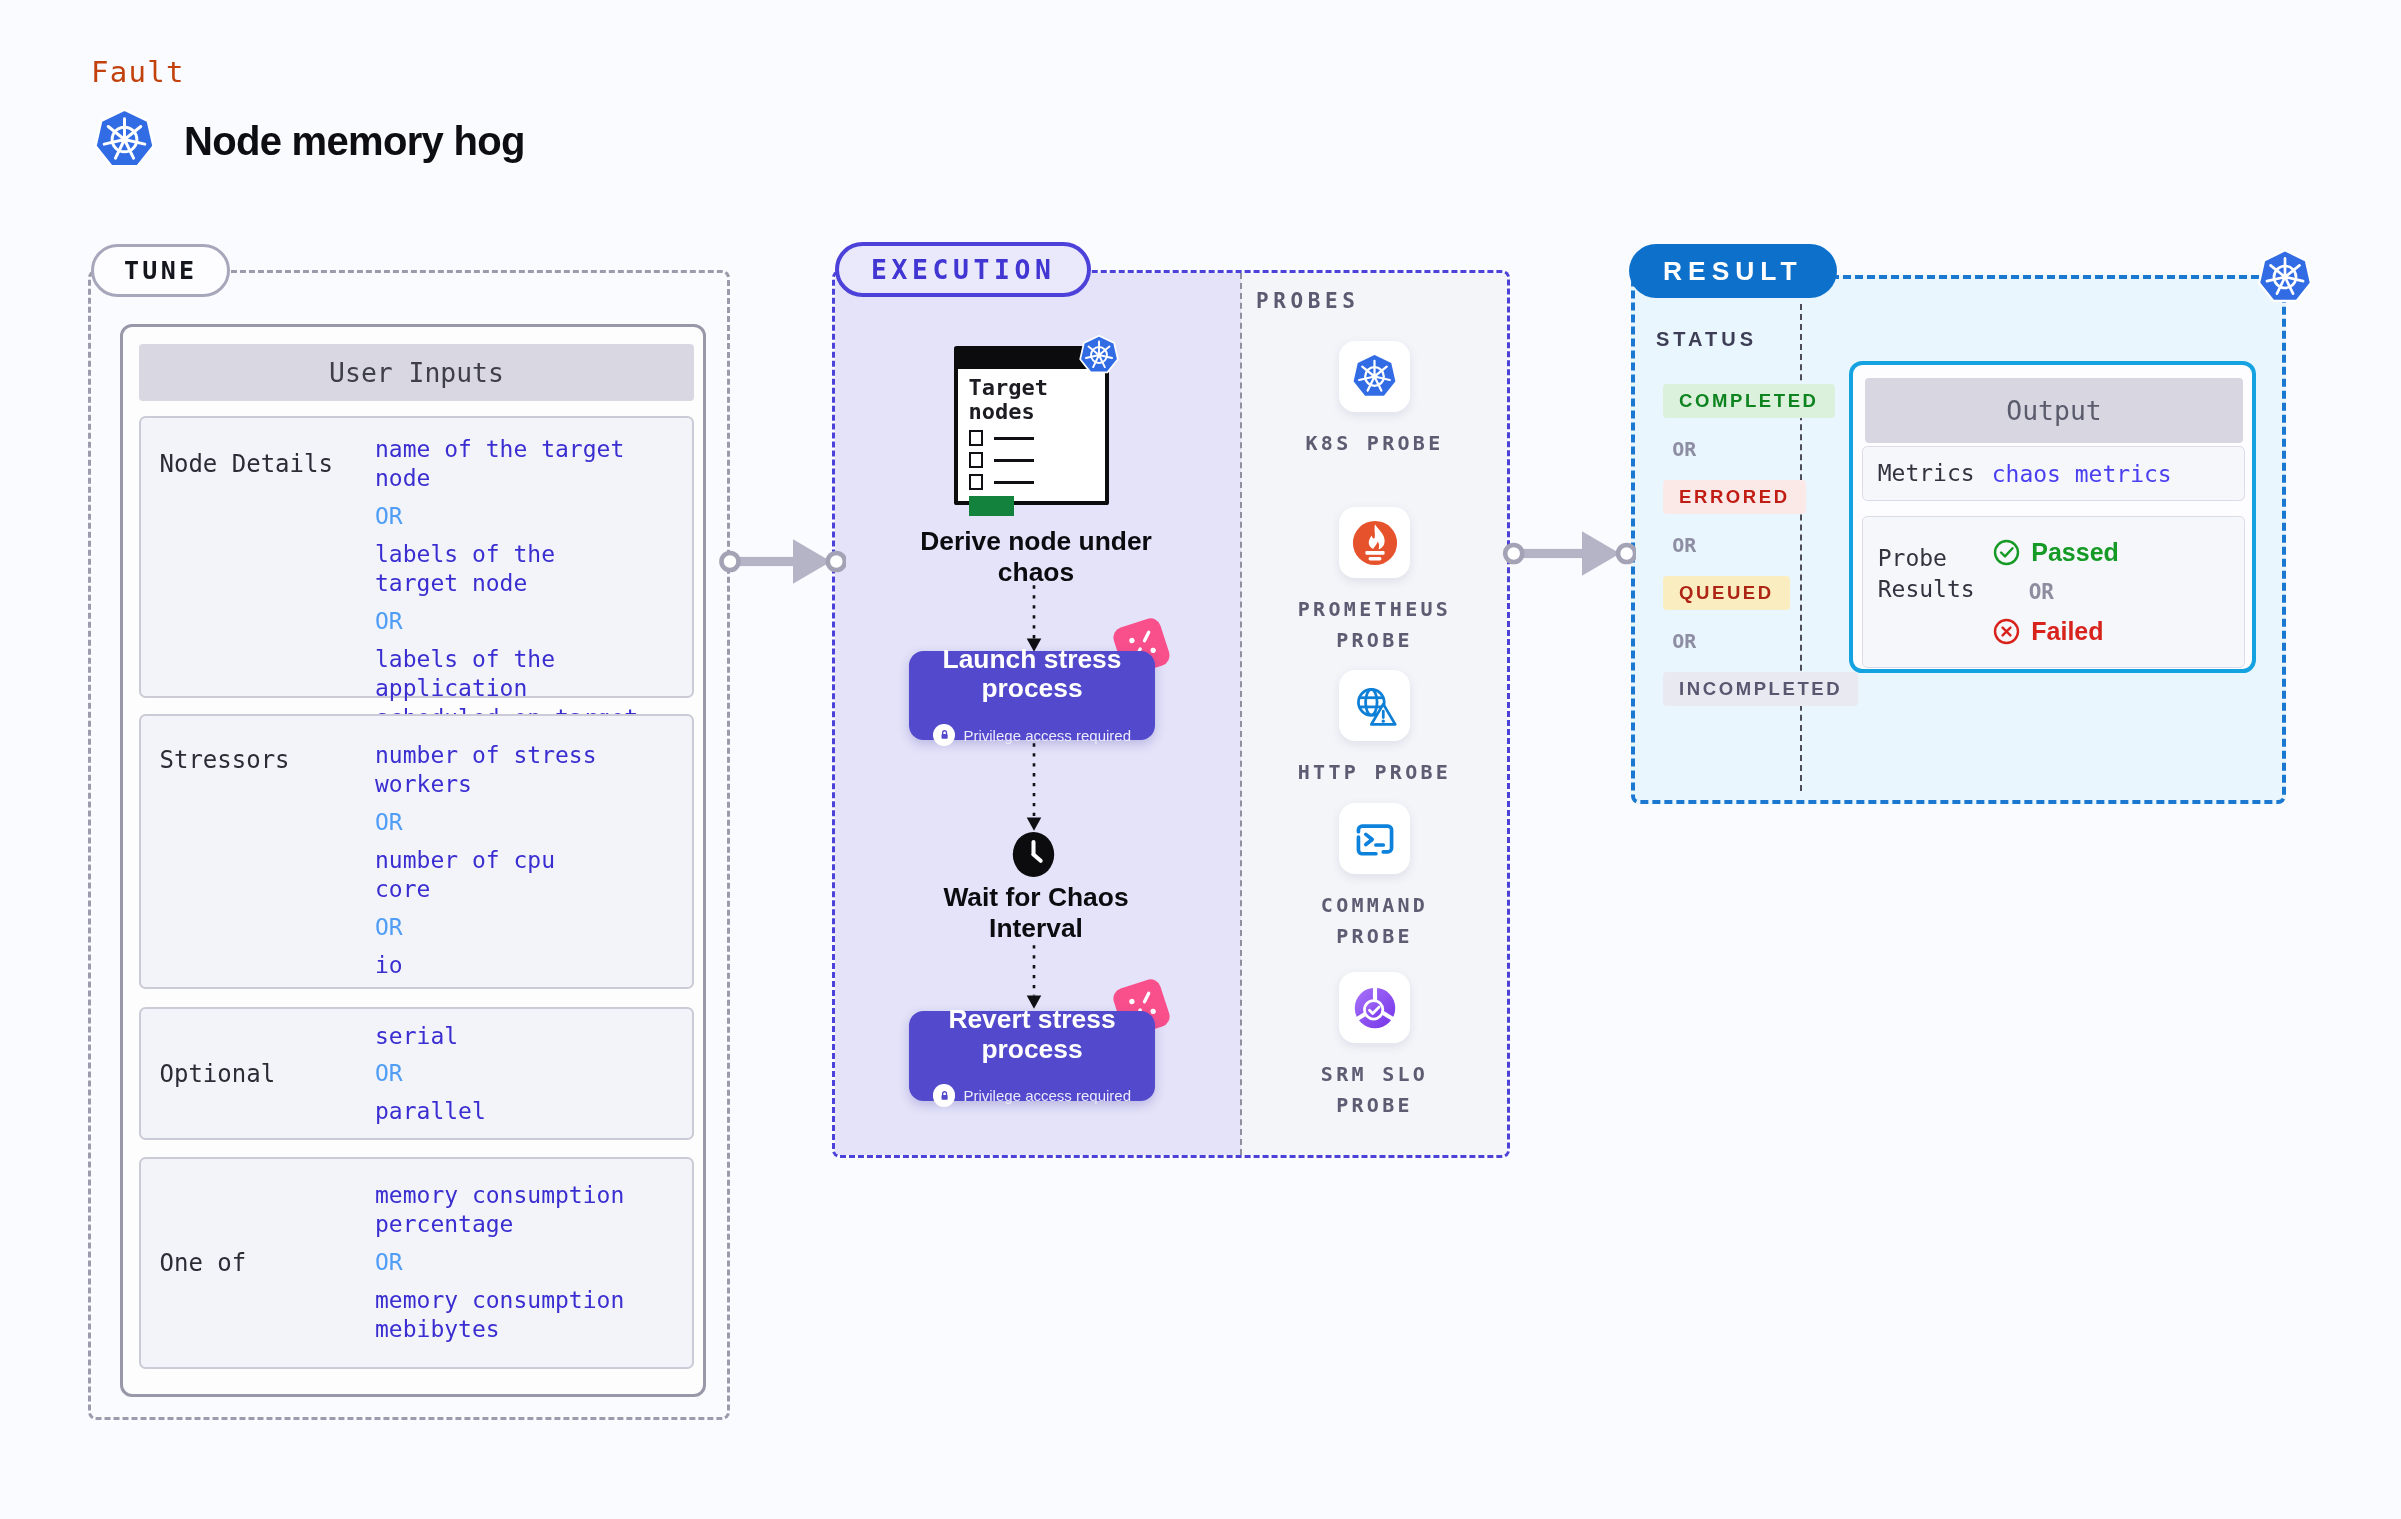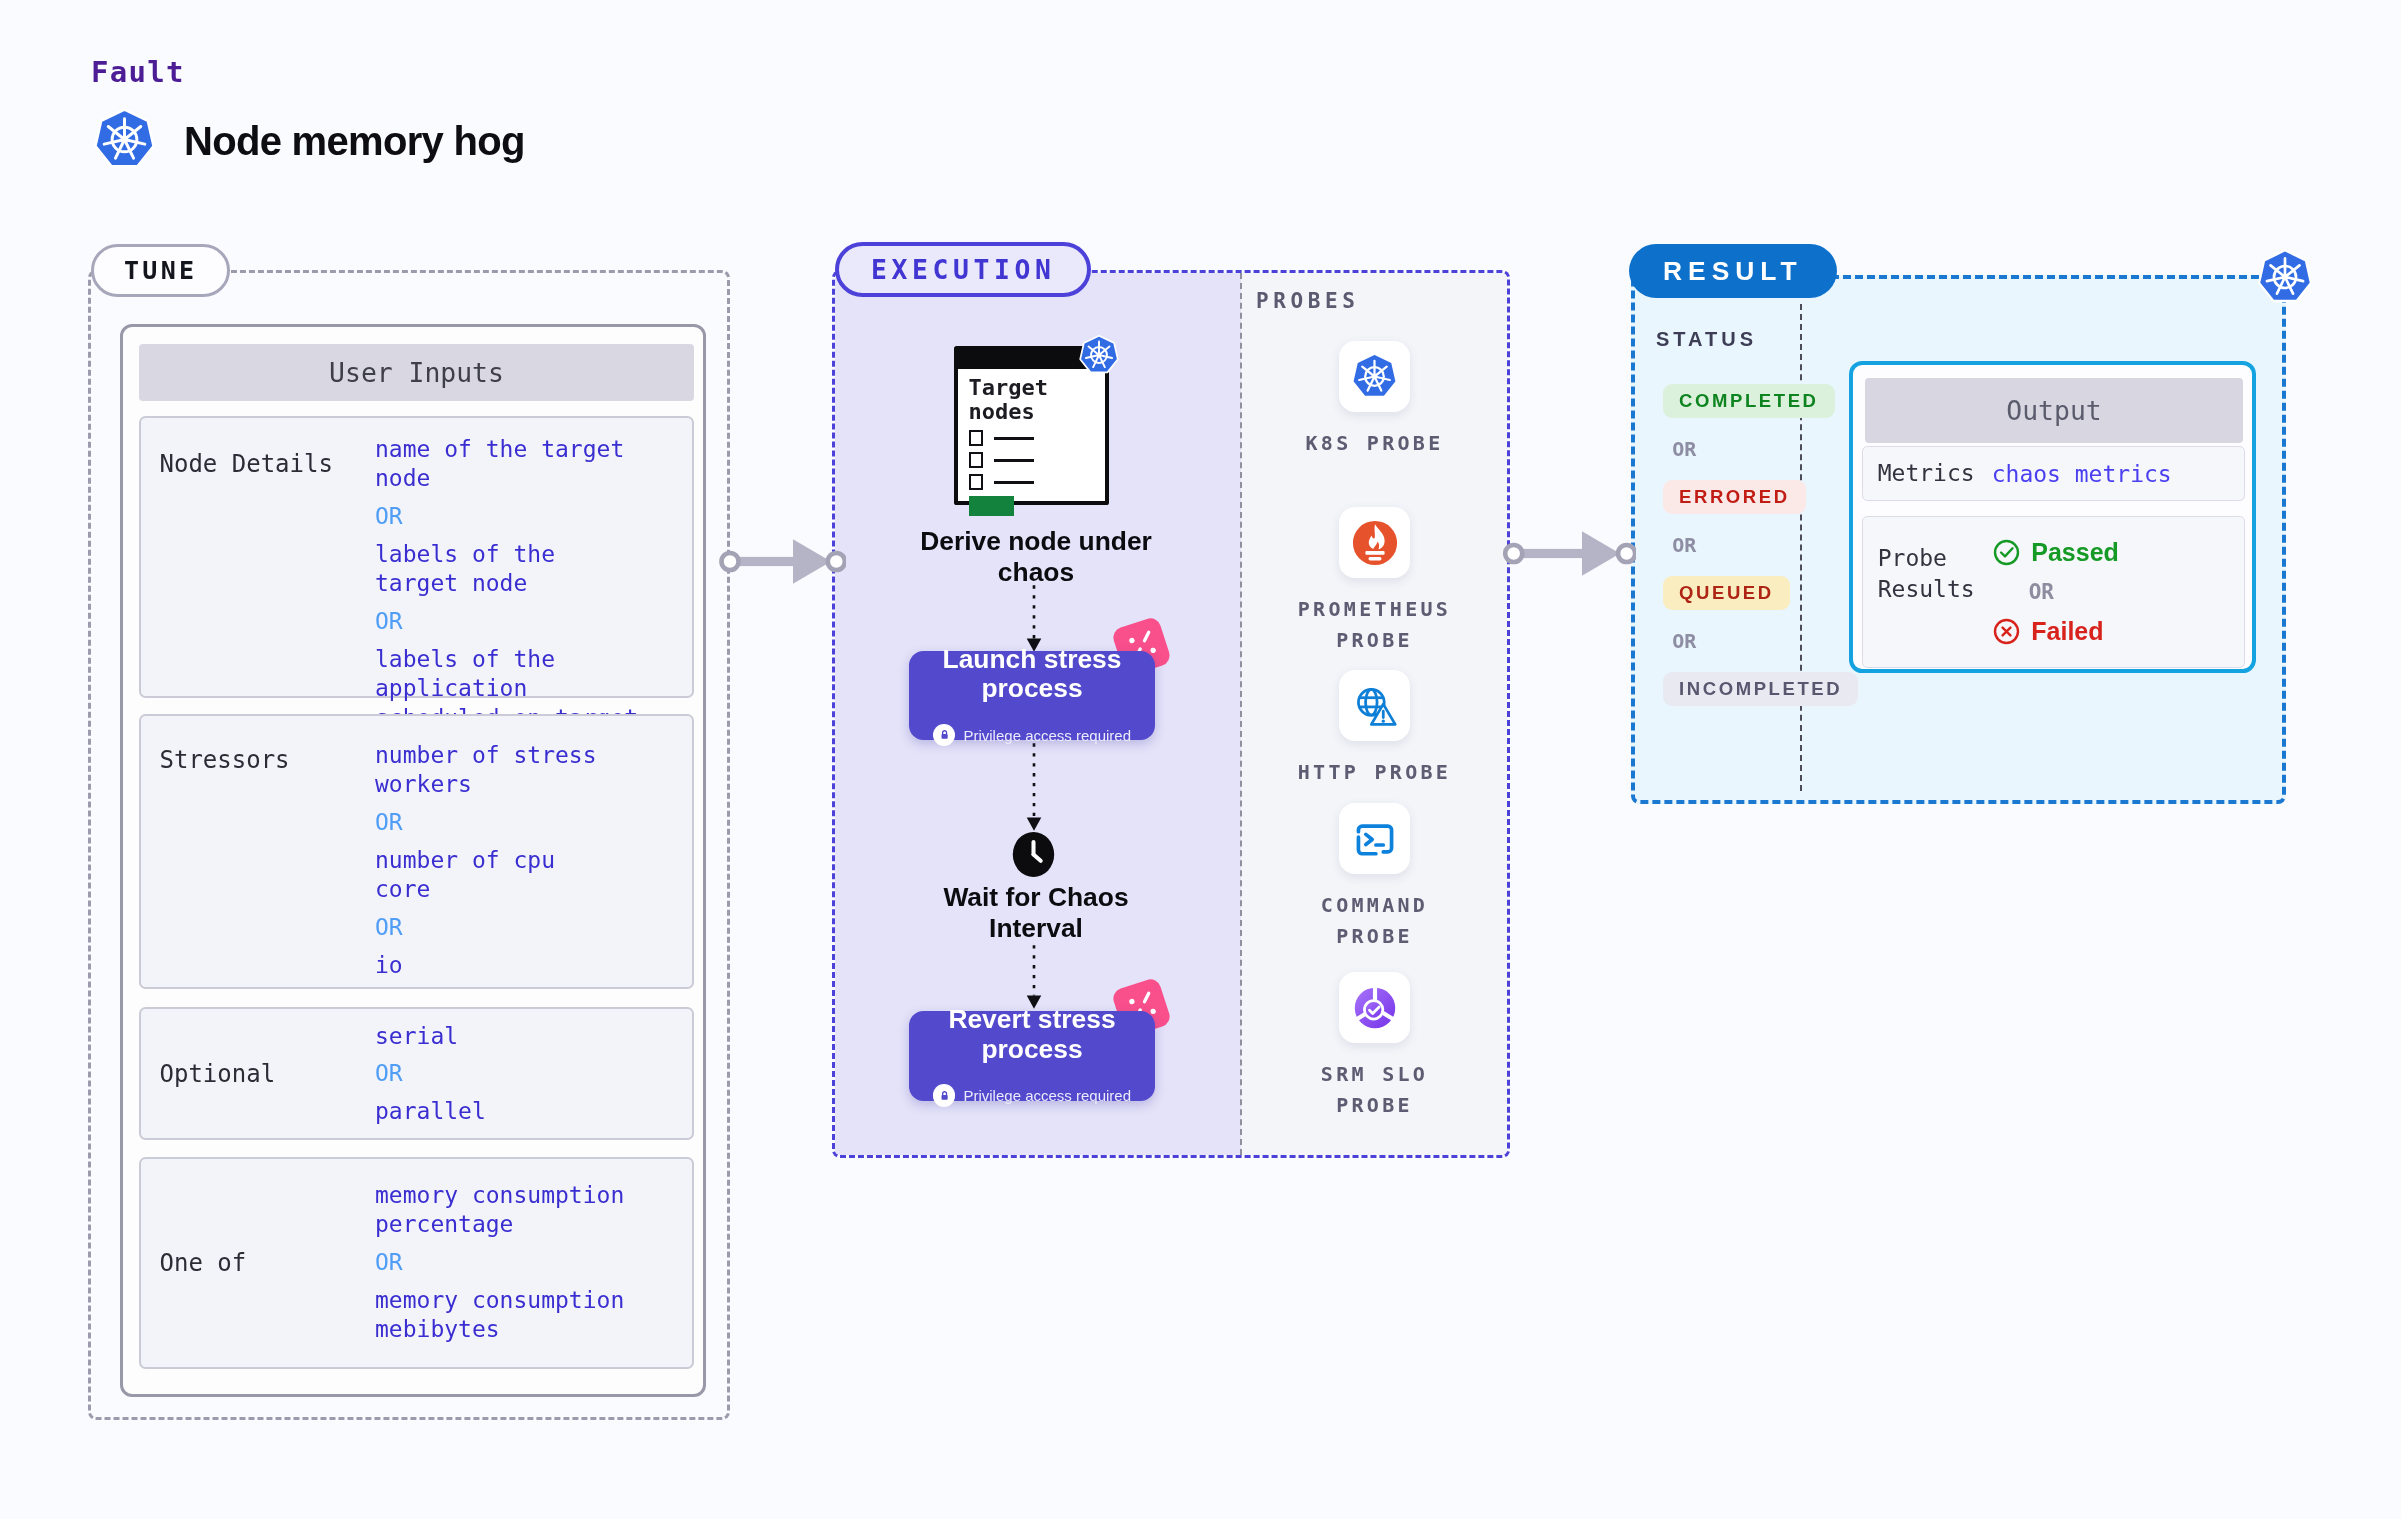--- a/index.html
+++ b/index.html
@@ -2,21 +2,21 @@
 <html style="font-size:10.6px"><head>
 <meta charset="utf-8">
 <style>
   * { margin:0; padding:0; box-sizing:border-box; }
   html,body { width:2401px; height:1519px; }
   body { background:#fafbff; font-family:"DejaVu Sans Mono","Liberation Mono",monospace; }
   .canvas { position:relative; width:2401px; height:1519px; overflow:hidden; background:#fafbff; }
   .sans { font-family:"Liberation Sans","DejaVu Sans",sans-serif; }
 
   
-  .kicker { position:absolute; left:91px; top:55px; font-size:29px; letter-spacing:1.3px; color:#4c1d95;font-weight:bold; }
+  .kicker { position:absolute; left:91px; top:55px; font-size:29px; letter-spacing:1.3px; color:#c2410c; }
   .hdr-icon { position:absolute; left:92px; top:107px; width:65px; height:65px; }
   .page-title { position:absolute; left:184px; top:119px; font-size:40px; font-weight:800; color:#0d0d12; letter-spacing:-0.7px; }
 
   
   .pill { position:absolute; display:flex; align-items:center; justify-content:center; border-radius:30px; font-weight:700; z-index:6; }
   .tune-badge { left:91px; top:244px; height:53px; padding:0 30px; background:#fdfdff; border:3.3px solid #a7a7bb; color:#15151d; font-size:25px; letter-spacing:3.3px; }
   .exec-badge { left:835px; top:242px; height:55px; padding:0 32px; background:#eae9fc; border:4px solid #4c41d9; color:#4236d3; font-size:26.4px; letter-spacing:4.6px; }
   .result-badge { left:1629px; top:244px; height:54px; padding:0 34px; background:#0d71cb; color:#ffffff; font-size:26.4px; letter-spacing:6px;
                   font-family:"Liberation Sans","DejaVu Sans",sans-serif; }
 
@@ -88,21 +88,21 @@
   .probe-card { width:71px; height:71px; background:#ffffff; border-radius:16px; box-shadow:0 3.3px 9.2px rgba(90,90,130,.12);
                 display:flex; align-items:center; justify-content:center; }
   .probe-label { margin-top:16px; font-size:20px; font-weight:700; letter-spacing:3.3px; color:#5c5c72; text-align:center; line-height:1.55; white-space:pre-line; }
 
   
   .result-box { position:absolute; left:1631px; top:275px; width:655px; height:529px; background:#e9f6fd; border:4px dashed #1a78d0; border-radius:8px; }
   .k8s-result { position:absolute; left:2256px; top:248px; width:58px; height:58px; z-index:6; }
   .status-title { position:absolute; left:1656px; top:328px; font-size:20px; font-weight:700; letter-spacing:4px; color:#3d3d55;
                   font-family:"Liberation Sans","DejaVu Sans",sans-serif; z-index:3; }
   .status-col { position:absolute; left:1663px; top:384px; display:flex; flex-direction:column; align-items:flex-start; gap:17px; z-index:3; }
-  .sbadge { height:34px; display:flex; align-items:center; padding:0 16px; border-radius:9px; font-size:18.5px; font-weight:700; letter-spacing:2.6px;
+  .sbadge { height:34px; display:flex; align-items:center; padding:0 16px; border-radius:4px; font-size:18.5px; font-weight:700; letter-spacing:2.6px;
             font-family:"Liberation Sans","DejaVu Sans",sans-serif; }
   .sb-success { background:#dcf1dc; color:#0e8420; }
   .sb-error   { background:#fbe9e8; color:#c11d14; }
   .sb-warning { background:#faeec1; color:#ae2415;text-align:right; }
   .sb-neutral { background:#e9eaf1; color:#575770; }
   .s-or { font-size:20px; line-height:28px; color:#8d8da3; margin-left:9.2px; font-weight:600; }
   .result-divider { position:absolute; left:1800px; top:304px; height:487px; border-left:2px dashed #4b4b59; z-index:2; }
 
   .out-card { position:absolute; left:1849px; top:361px; width:407px; height:312px; background:#fdfdff; border:4.6px solid #14a3e0; border-radius:13.2px; z-index:3; }
   .out-head { position:absolute; left:12px; top:13.2px; width:378px; height:65px; background:#d7d6e1; border-radius:4px;

